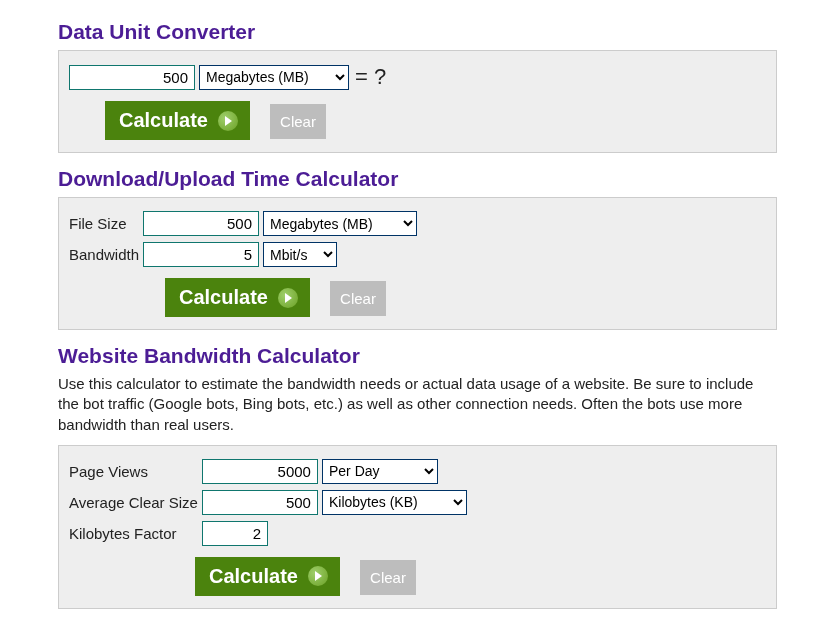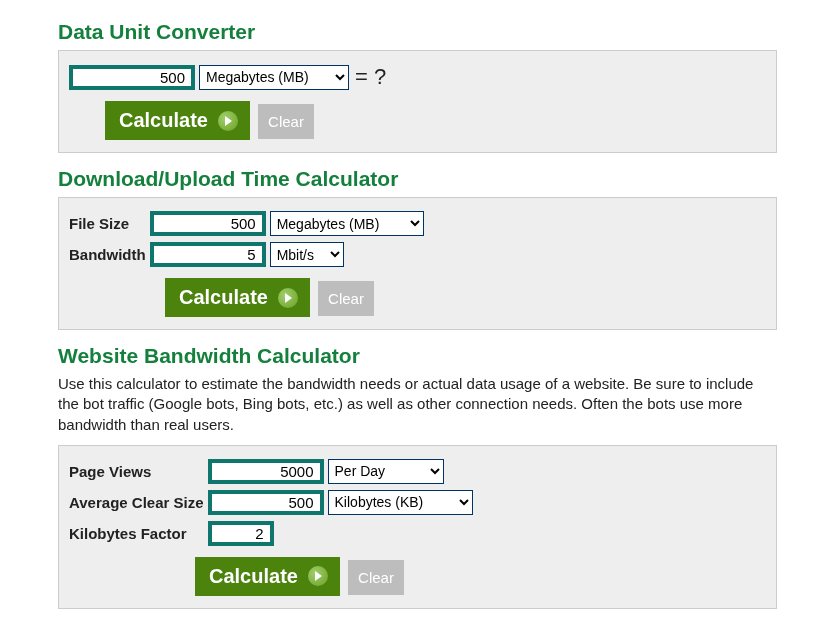--- a/index.html
+++ b/index.html
@@ -6,40 +6,40 @@
   body {
     font-family: Arial, Helvetica, sans-serif;
     font-size: 15px;
     color: #222;
     margin: 0;
     padding: 10px 40px 20px 58px;
     background: #fff;
     width: 817px;
   }
   h2.section-title {
-    color: #15803d;
+    color: #4c1d95;
     font-size: 21px;
     font-weight: bold;
     margin: 10px 0 6px 0;
   }
   p.section-desc {
     margin: 4px 0 10px 0;
     line-height: 1.35;
   }
   .panel {
     background: #eee;
     border: 1px solid #ccc;
     padding: 10px 10px 12px 10px;
     margin-bottom: 14px;
   }
   table.form-table { border-collapse: collapse; }
   table.form-table td { padding: 3px 4px 3px 0; vertical-align: middle; }
-  td.lbl { white-space: nowrap; font-weight: bold; }
+  td.lbl { white-space: nowrap; }
   input[type="text"] {
-    border: 4px solid #0f766e;
+    border: 1px solid #0f766e;
     height: 25px;
     padding: 2px 6px;
     text-align: right;
     font-size: 15px;
     background: #fff;
   }
   select {
     border: 1px solid #003366;
     height: 25px;
     font-size: 14px;
@@ -75,21 +75,21 @@
     border-top: 5px solid transparent;
     border-bottom: 5px solid transparent;
     border-left: 7px solid #fff;
   }
   .btn-clear {
     background: #bdbdbd;
     color: #fff;
     border: none;
     font-size: 15px;
     padding: 9px 10px;
-    margin-left: 4px;
+    margin-left: 16px;
     cursor: pointer;
   }
   .indent-btns { margin-left: 96px; }
   .indent-btns2 { margin-left: 126px; }
 </style>
 </head>
 <body>
 
 <h2 class="section-title">Data Unit Converter</h2>
 <div class="panel">

